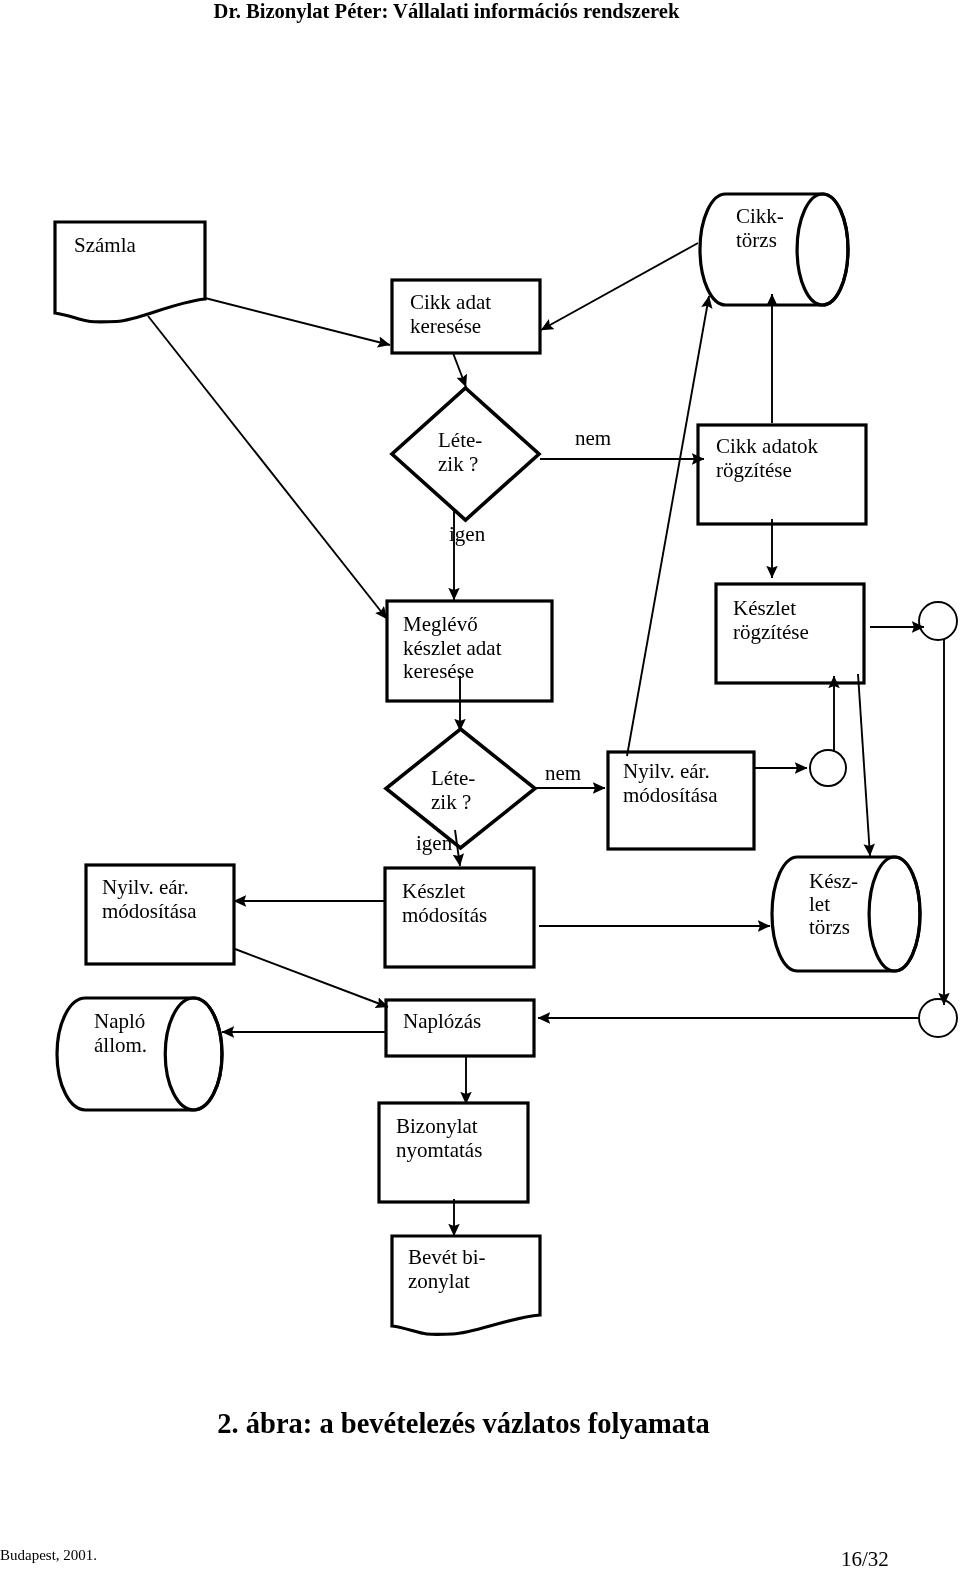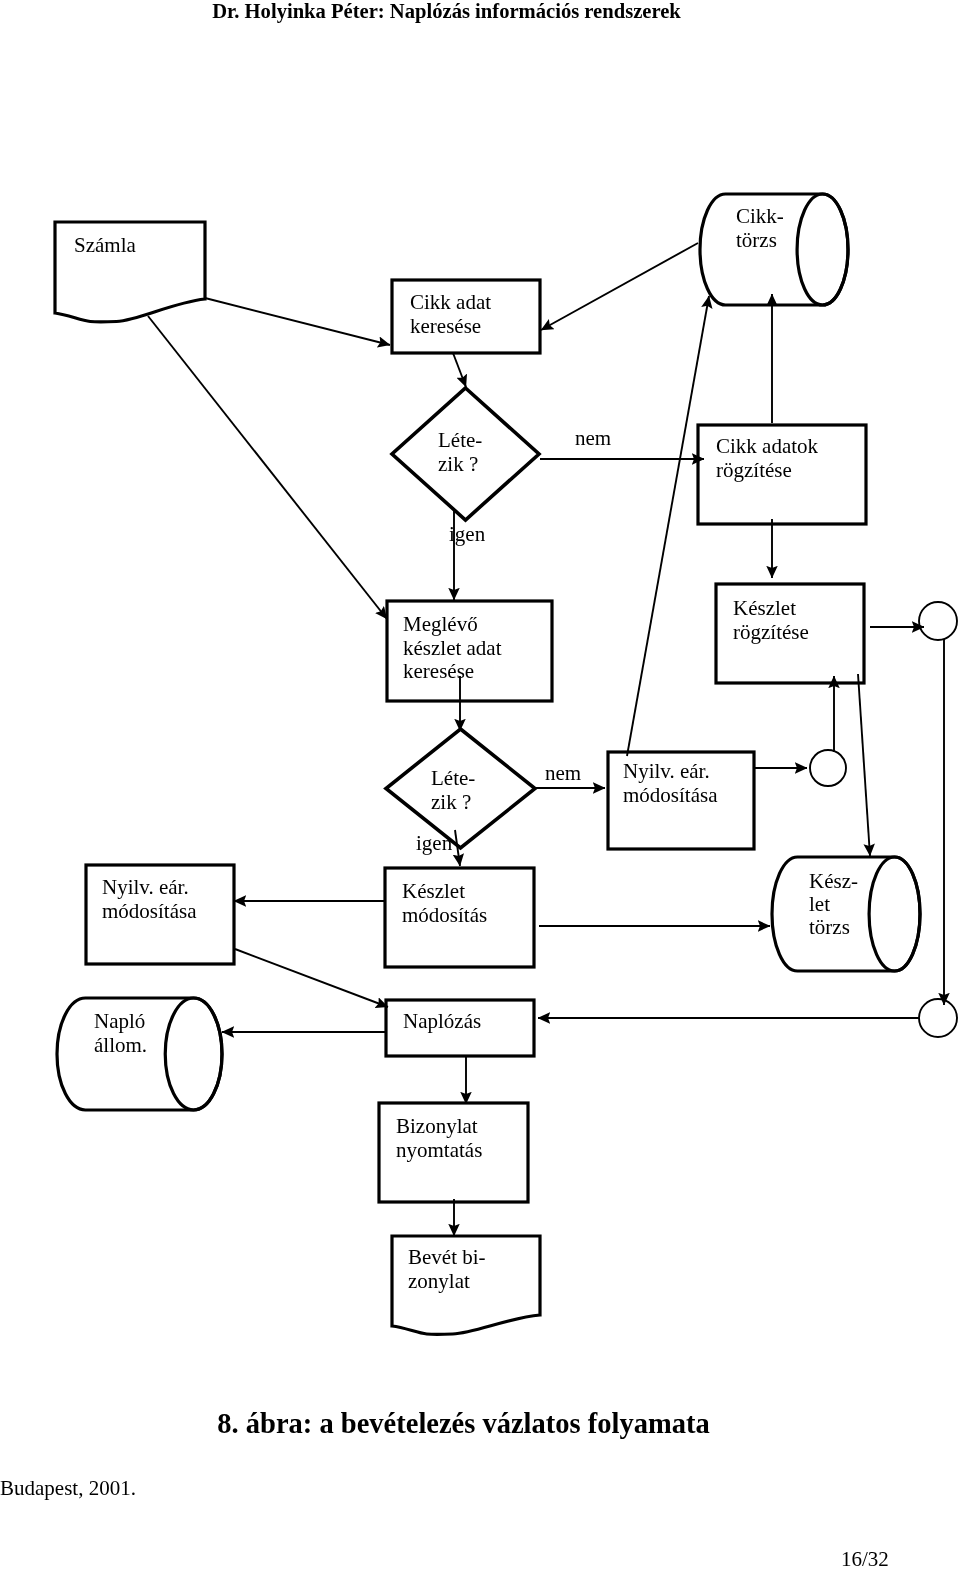--- a/index.html
+++ b/index.html
@@ -1,29 +1,29 @@
 <!DOCTYPE html>
 <html><head>
 <meta charset="utf-8">
 <title>Vallalati informacios rendszerek</title>
 <style>
   html,body{margin:0;padding:0;background:#fff;}
   body{width:960px;height:1571px;position:relative;font-family:"Liberation Serif",serif;color:#000;overflow:hidden;}
   .page{position:absolute;left:0;top:0;width:960px;height:1571px;will-change:transform;transform:translateZ(0);}
   #hdr{position:absolute;left:0;top:0px;width:893px;text-align:center;font-weight:bold;font-size:20.6px;}
   #figcap{position:absolute;left:0;top:1408px;width:927px;text-align:center;font-weight:bold;font-size:28.5px;}
-  #ftl{position:absolute;left:0px;top:1476px;font-size:21px;}
+  #ftl{position:absolute;left:0px;top:1547px;font-size:15px;}
   #ftr{position:absolute;left:841px;top:1547px;font-size:21px;}
   #diagram{position:absolute;left:0;top:0;}
 </style>
 </head>
 <body>
 
 <div class="page">
-  <div id="hdr">Dr. Holyinka Péter: Naplózás információs rendszerek</div>
+  <div id="hdr">Dr. Bizonylat Péter: Vállalati információs rendszerek</div>
   <svg id="diagram" width="960" height="1571" viewBox="0 0 960 1571">
     <defs>
       <marker id="ah" markerWidth="12.5" markerHeight="11.5" refX="12.2" refY="5.75" orient="auto" markerUnits="userSpaceOnUse">
         <path d="M0,0 L12.5,5.75 L0,11.5 L2.2,5.75 Z" fill="#000"></path>
       </marker>
     </defs>
     <g id="shapes" fill="#fff" stroke="#000">
         <path d="M 55,222 L 205,222 L 205,299 C 172,302.6 139,320.375 116.5,321.5 C 104.5,322 95.5,322 90.25,321.5 C 80.5,320.5 68.5,314.75 55,313 Z" stroke-width="3.2"></path>
         <rect x="392" y="280" width="148" height="73" stroke-width="3.2"></rect>
         <g>
@@ -111,16 +111,16 @@
         <text x="396" y="1133" text-anchor="start" font-size="21px" font-family="&quot;Liberation Serif&quot;,serif" fill="#000">Bizonylat</text>
         <text x="396" y="1157" text-anchor="start" font-size="21px" font-family="&quot;Liberation Serif&quot;,serif" fill="#000">nyomtatás</text>
         <text x="408" y="1264" text-anchor="start" font-size="21px" font-family="&quot;Liberation Serif&quot;,serif" fill="#000">Bevét bi-</text>
         <text x="408" y="1288" text-anchor="start" font-size="21px" font-family="&quot;Liberation Serif&quot;,serif" fill="#000">zonylat</text>
         <text x="575" y="445" font-size="21px" font-family="&quot;Liberation Serif&quot;,serif" fill="#000">nem</text>
         <text x="449" y="541" font-size="21px" font-family="&quot;Liberation Serif&quot;,serif" fill="#000">igen</text>
         <text x="545" y="780" font-size="21px" font-family="&quot;Liberation Serif&quot;,serif" fill="#000">nem</text>
         <text x="416" y="850" font-size="21px" font-family="&quot;Liberation Serif&quot;,serif" fill="#000">igen</text>
       </g>
   </svg>
-  <div id="figcap">8. ábra: a bevételezés vázlatos folyamata</div>
+  <div id="figcap">2. ábra: a bevételezés vázlatos folyamata</div>
   <div id="ftl">Budapest, 2001.</div>
   <div id="ftr">16/32</div>
 </div>
 
 </body></html>

